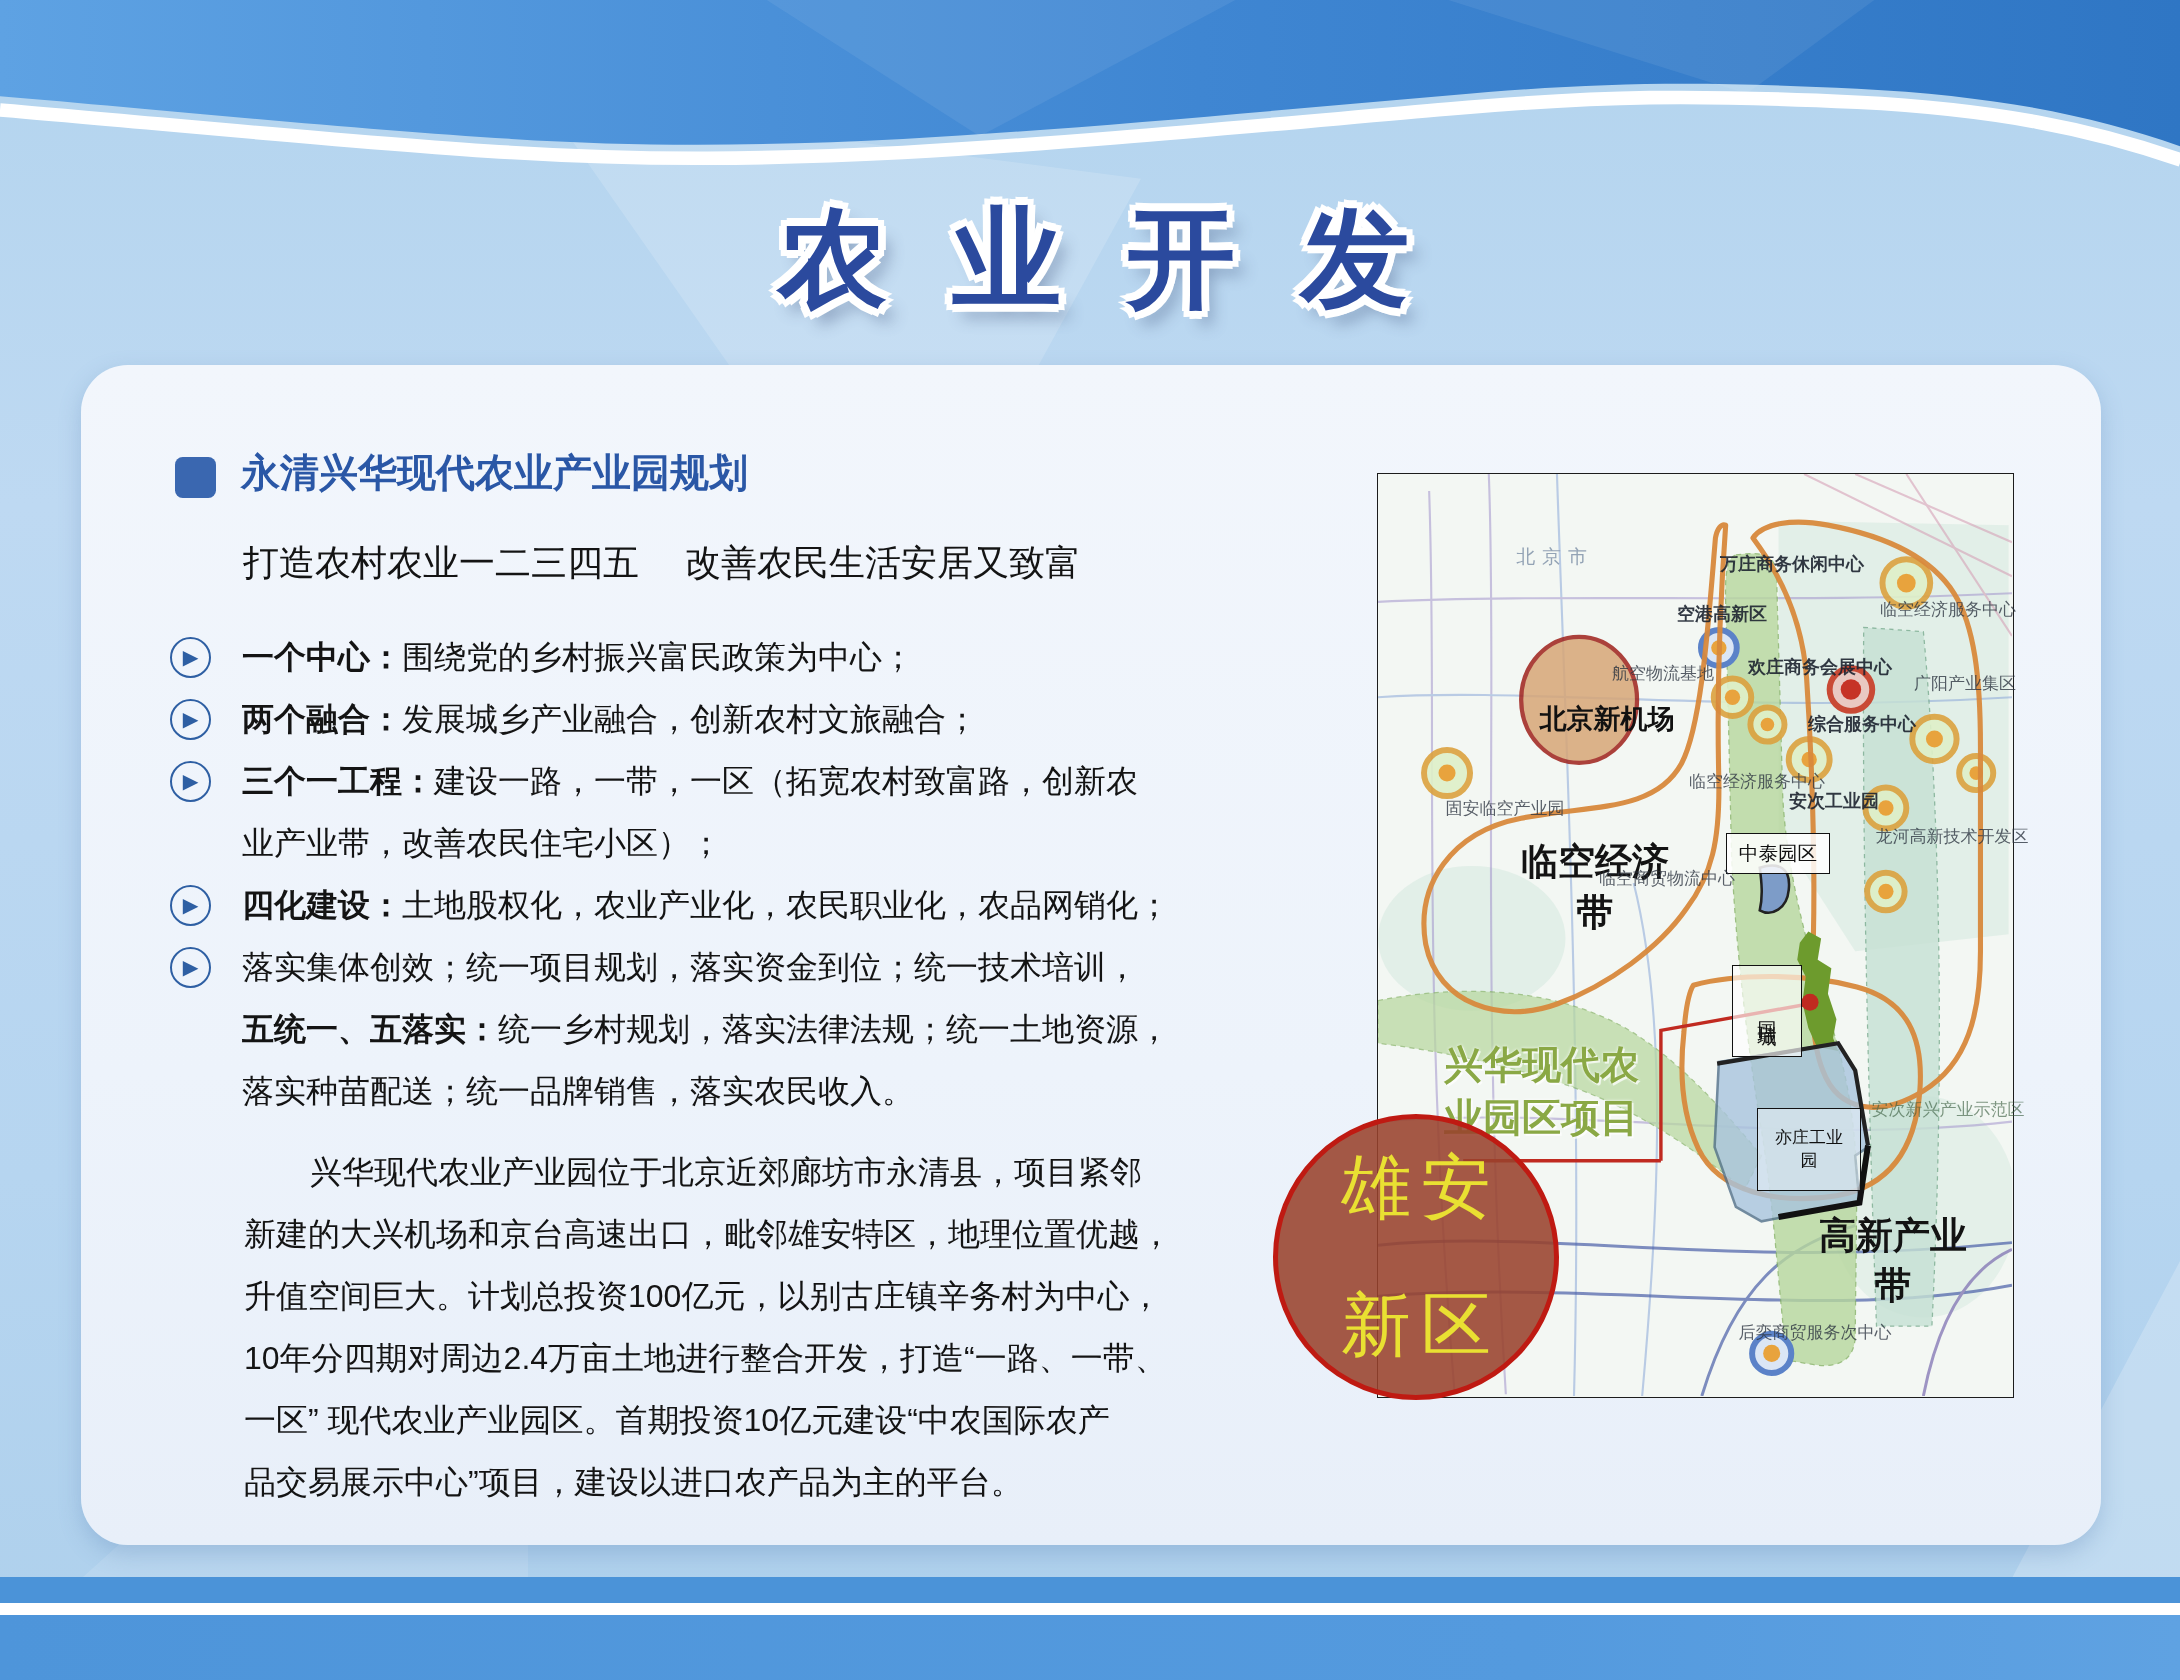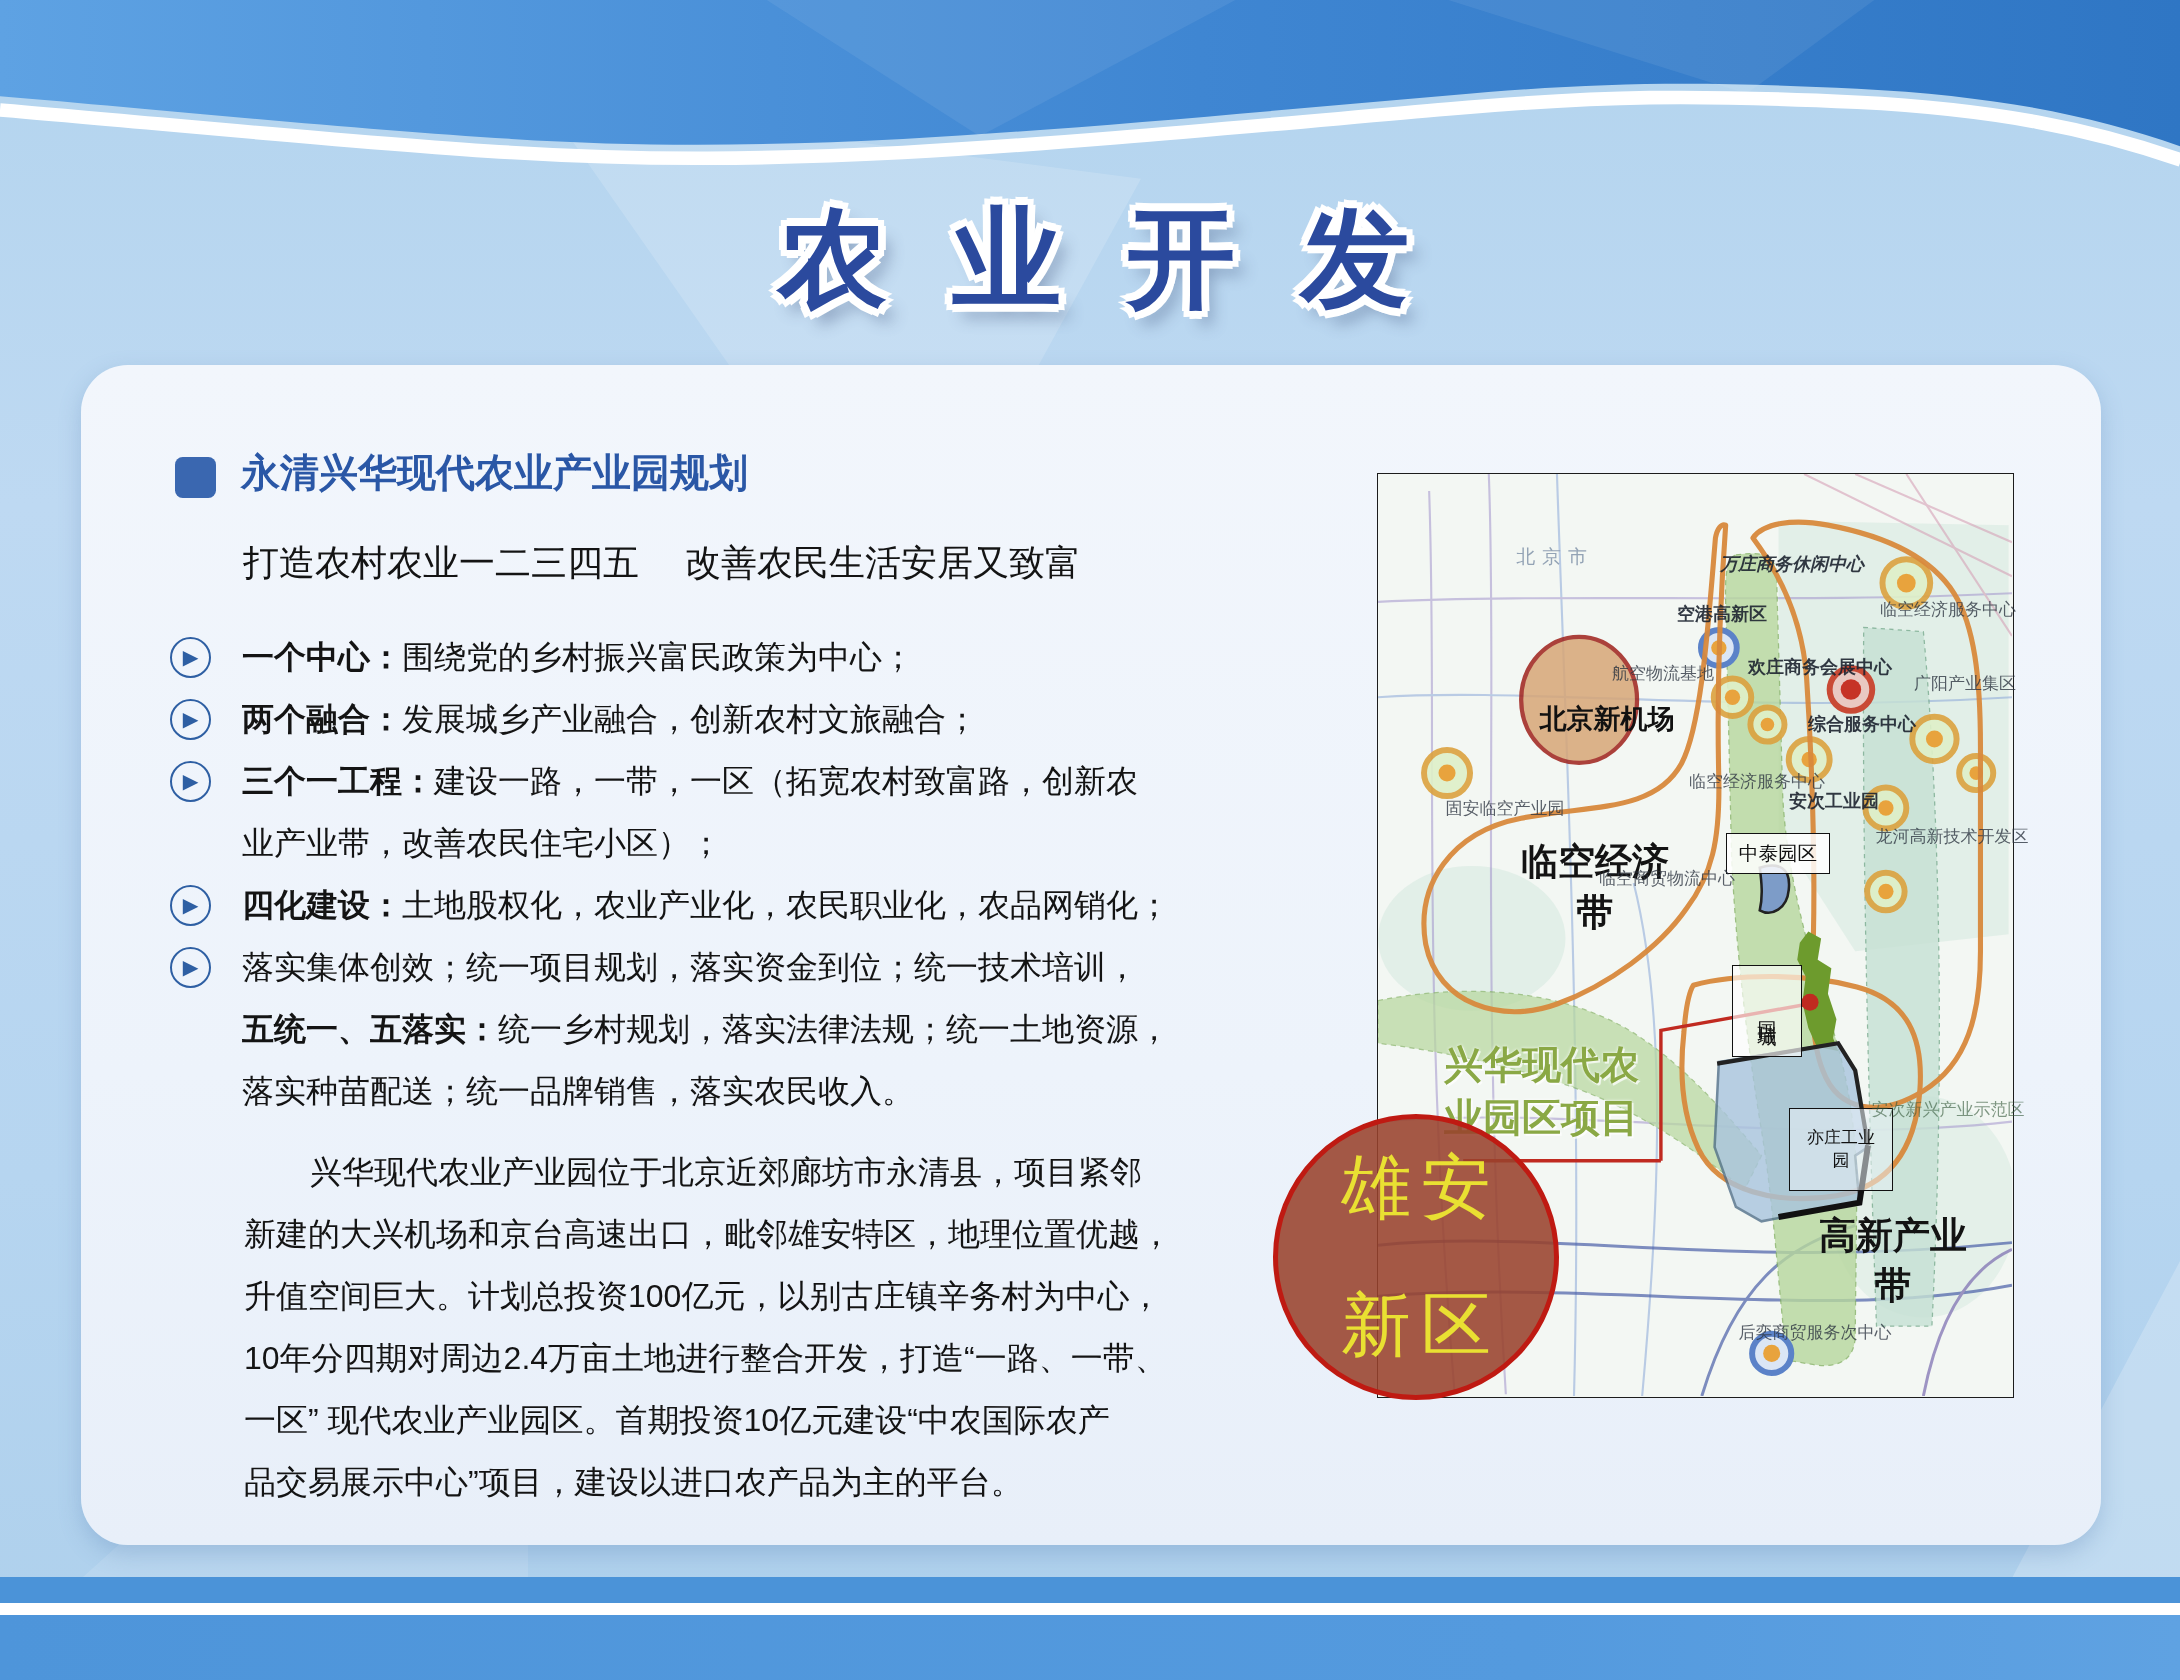--- a/index.html
+++ b/index.html
@@ -49,21 +49,21 @@
   .ml{position:absolute;transform:translate(-50%,-50%);white-space:nowrap;color:#2c3440;margin-left:25px;}
   .ml.tiny{font-size:17px;opacity:.78;}
   .ml.small{font-size:18px;color:#1d2430;font-weight:600;opacity:.9;}
   .ml.big{font-size:37px;color:#131313;font-weight:600;}
   .ml.airport{font-size:27px;color:#111;font-weight:600;}
   .ml.faintgreen{font-size:17px;color:rgba(55,90,60,.62);}
   .ml.city{font-size:19px;color:#93a3b5;letter-spacing:6.8px;}
   .mbox{position:absolute;border:1.7px solid #111;background:rgba(255,255,255,.85);
         display:flex;align-items:center;justify-content:center;font-size:19.6px;color:#111;}
   .mbox.vert{writing-mode:vertical-rl;letter-spacing:3.4px;background:rgba(255,255,255,.65);}
-  .mbox.soft{background:rgba(235,242,248,.55);font-size:17px;text-align:center;line-height:1.3;margin-left:32px;}
+  .mbox.soft{background:rgba(235,242,248,.55);font-size:17px;text-align:center;line-height:1.3;}
   .project-label{position:absolute;left:66px;top:564px;font-size:39px;font-weight:bold;color:#8aa845;line-height:53px;
                  text-shadow:0 0 3.4px rgba(255,255,255,.9),1.7px 1.7px 0 rgba(255,255,255,.7);white-space:nowrap;}
 
   
   .xiongan{position:absolute;left:1273px;top:1114px;width:286px;height:286px;border-radius:50%;
            background:rgba(152,66,44,.88);border:5.1px solid #bf1a12;box-sizing:border-box;
            display:flex;flex-direction:column;align-items:center;justify-content:center;gap:44px;}
   .xiongan div{font-family:"Liberation Serif","DejaVu Serif",serif;font-size:70px;color:#e9e032;
                letter-spacing:10.2px;line-height:1.35;text-indent:10.2px;}
 
@@ -229,21 +229,21 @@
       <path d="M448,462 C470,455 485,462 482,488 C480,510 462,520 448,512 C452,495 450,478 448,462 Z" fill="#7d9cc8" stroke="#222" stroke-width="3"></path>
 
       <g stroke="#c02a20" stroke-width="4" fill="none">
         <path d="M100,806 L332,806"></path>
         <path d="M332,806 L332,653 L505,622"></path>
       </g>
       <circle cx="507" cy="620" r="10" fill="#c02a20"></circle>
     </svg>
 
     <div class="ml city" style="left:152px;top:83px;">北京市</div>
-    <div class="ml small" style="left:389px;top:90px;font-style:italic;">万庄商务休闲中心</div>
+    <div class="ml small" style="left:389px;top:90px;">万庄商务休闲中心</div>
     <div class="ml tiny" style="left:545px;top:135px;">临空经济服务中心</div>
     <div class="ml small" style="left:319px;top:140px;">空港高新区</div>
     <div class="ml tiny" style="left:260px;top:199px;">航空物流基地</div>
     <div class="ml airport" style="left:204px;top:245px;">北京新机场</div>
     <div class="ml small" style="left:417px;top:193px;">欢庄商务会展中心</div>
     <div class="ml small" style="left:459px;top:250px;">综合服务中心</div>
     <div class="ml tiny" style="left:562px;top:209px;">广阳产业集区</div>
     <div class="ml tiny" style="left:354px;top:307px;">临空经济服务中心</div>
     <div class="ml tiny" style="left:102px;top:334px;">固安临空产业园</div>
     <div class="ml big" style="left:192px;top:388px;">临空经济</div>

